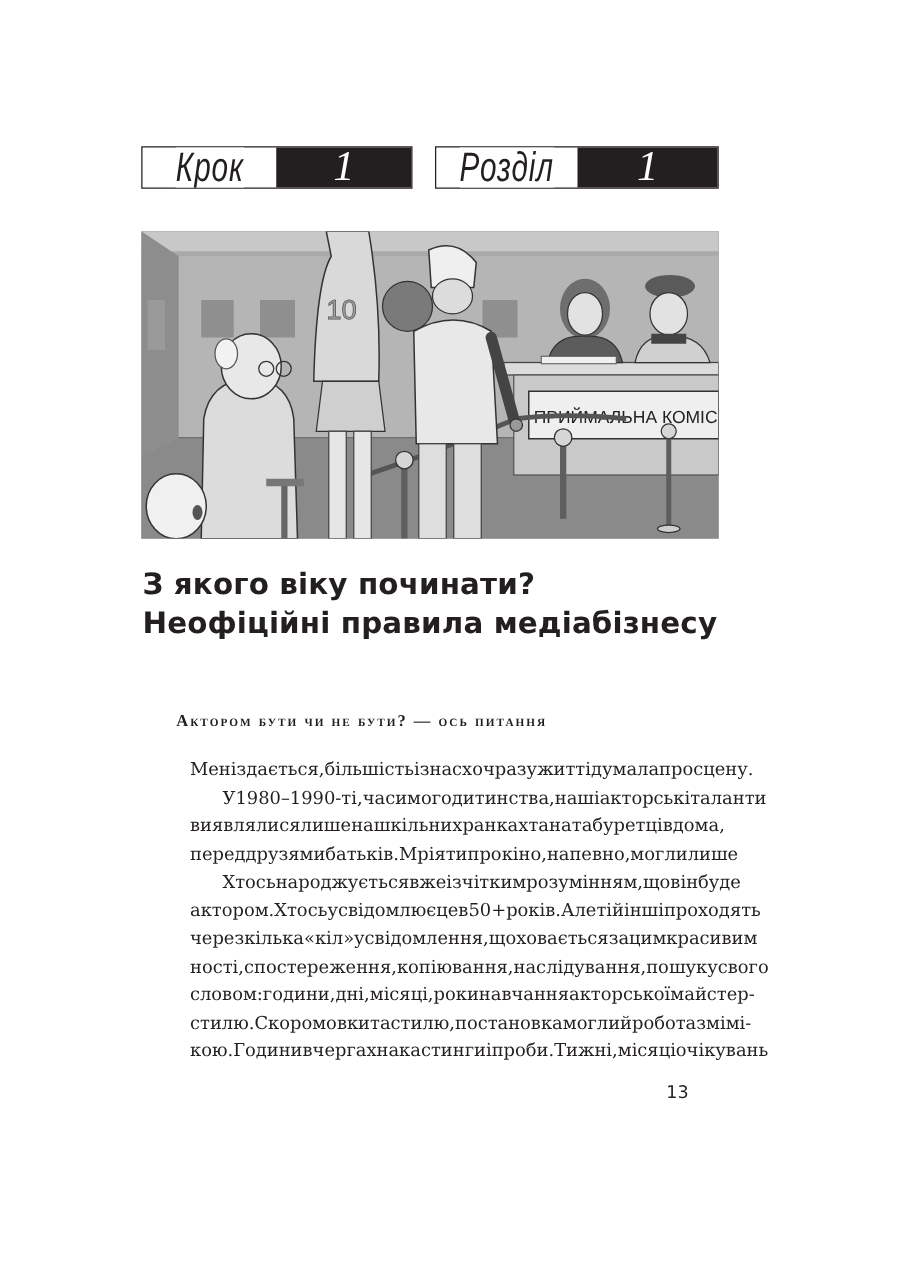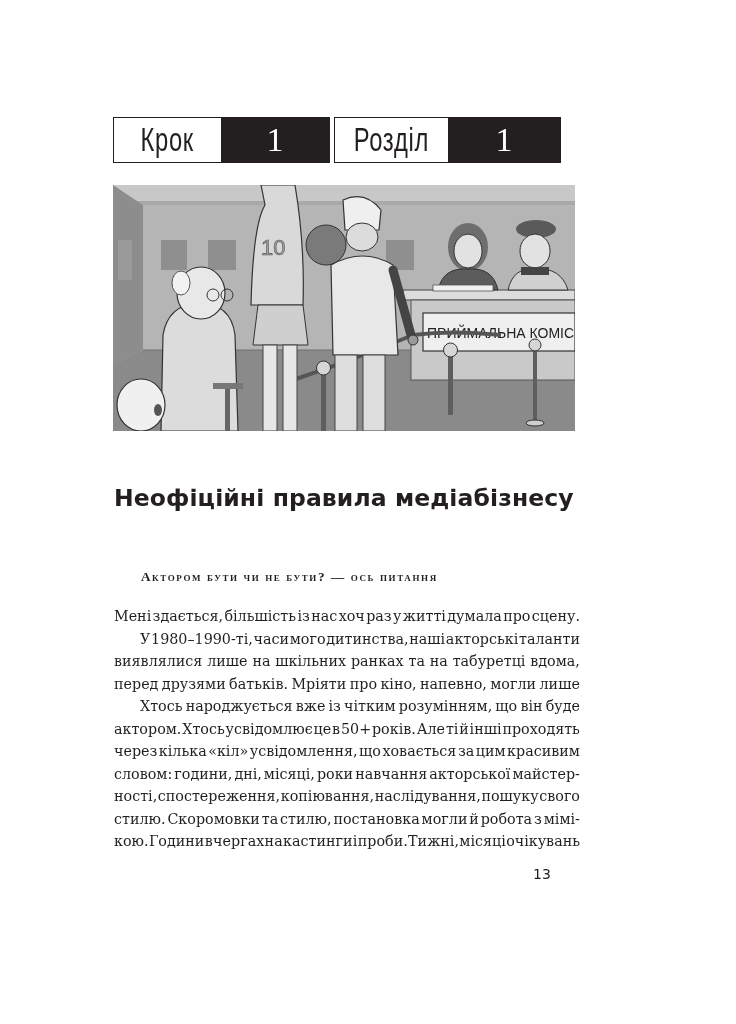--- a/index.html
+++ b/index.html
@@ -2,38 +2,38 @@
 <html><head>
 <meta charset="utf-8">
 <style>
   html, body { margin: 0; padding: 0; }
   body {
     width: 736px; height: 1024px; background: #ffffff; position: relative;
     overflow: hidden; color: #231f20;
     font-family: "DejaVu Serif", "Liberation Serif", serif;
   }
   .label-box {
-    position: absolute; top: 117px; height: 46px; display: flex;
-    border: 1.5px solid #231f20; box-sizing: border-box;
+    position: absolute; top: 117px; height: 34px; display: flex;
+    border: 1.5px solid #231f20; box-sizing: border-box; font-style: italic;
   }
   .label-box .word {
     background: #fff; display: flex; align-items: center; justify-content: center;
     font-family: "Liberation Sans Narrow", "Liberation Sans", sans-serif;
     font-size: 33px; letter-spacing: 1px; color: #231f20;
     transform: scaleX(0.72); transform-origin: center;
   }
   .label-box .word-wrap { display: flex; align-items: center; justify-content: center; overflow: hidden; }
   .label-box .num {
     background: #231f20; color: #fff; display: flex; align-items: center; justify-content: center;
     font-family: "Liberation Serif", serif; font-size: 34px;
   }
   #box-step { left: 113px; width: 217px; }
   #box-step .word-wrap { width: 107px; }
   #box-step .num { width: 108px; }
-  #box-chapter { left: 334px; width: 227px; }
+  #box-chapter { left: 348px; width: 227px; }
   #box-chapter .word-wrap { width: 113px; }
   #box-chapter .num { width: 112px; }
 
   .illustration {
     position: absolute; left: 113px; top: 185px; width: 462px; height: 246px;
     background: #9a9a9a; overflow: hidden;
   }
   .illustration svg { display: block; }
 
   .chapter-title {
@@ -44,21 +44,21 @@
   .section-heading {
     position: absolute; left: 141px; top: 569px; margin: 0;
     font-family: Liberation Serif, serif; font-weight: bold;
     font-size: 13.2px; letter-spacing: 1.6px; font-variant: small-caps; color: #231f20;
   }
   .body-text {
     position: absolute; left: 114px; top: 605px; width: 466px;
     font-family: "DejaVu Serif", "Liberation Serif", serif; font-size: 14.3px;
     line-height: 22.5px; color: #231f20;
   }
-  .body-text .line { white-space: nowrap; display: flex; justify-content: space-between; }
+  .body-text .line { white-space: nowrap; display: flex; justify-content: space-between; margin-left: 38px; }
   .body-text .line.last { justify-content: flex-start; }
   .body-text .line.indent { padding-left: 26px; }
   .page-number {
     position: absolute; left: 533px; top: 866px;
     font-family: "DejaVu Sans", "Liberation Sans", sans-serif; font-size: 14px; color: #231f20;
   }
 </style>
 </head>
 <body>
 
@@ -138,21 +138,21 @@
     <circle cx="114" cy="110" r="6" fill="none" stroke="#333"></circle>
     <rect x="112" y="200" width="5" height="46" fill="#666"></rect>
     <rect x="100" y="198" width="30" height="6" fill="#777"></rect>
 
     <ellipse cx="28" cy="220" rx="24" ry="26" fill="#f0f0f0" stroke="#333" stroke-width="1.2"></ellipse>
     <ellipse cx="45" cy="225" rx="4" ry="6" fill="#555"></ellipse>
   </svg>
 </div>
 
 <h1 class="chapter-title">
-  <br>
+  <span>З якого віку починати?</span><br>
   <span>Неофіційні правила медіабізнесу</span>
 </h1>
 
 <h2 class="section-heading">Актором бути чи не бути? — ось питання</h2>
 
 <div class="body-text" id="body-text">
     <div class="line">
       <span>Мені</span>
       <span>здається,</span>
       <span>більшість</span>
@@ -228,36 +228,36 @@
       <span>кілька</span>
       <span>«кіл»</span>
       <span>усвідомлення,</span>
       <span>що</span>
       <span>ховається</span>
       <span>за</span>
       <span>цим</span>
       <span>красивим</span>
     </div>
     <div class="line">
+      <span>ності,</span>
+      <span>спостереження,</span>
+      <span>копіювання,</span>
+      <span>наслідування,</span>
+      <span>пошуку</span>
+      <span>свого</span>
+    </div>
+    <div class="line">
       <span>словом:</span>
       <span>години,</span>
       <span>дні,</span>
       <span>місяці,</span>
       <span>роки</span>
       <span>навчання</span>
       <span>акторської</span>
       <span>майстер-</span>
-    </div>
-    <div class="line">
-      <span>ності,</span>
-      <span>спостереження,</span>
-      <span>копіювання,</span>
-      <span>наслідування,</span>
-      <span>пошуку</span>
-      <span>свого</span>
     </div>
     <div class="line">
       <span>стилю.</span>
       <span>Скоромовки</span>
       <span>та</span>
       <span>стилю,</span>
       <span>постановка</span>
       <span>могли</span>
       <span>й</span>
       <span>робота</span>

